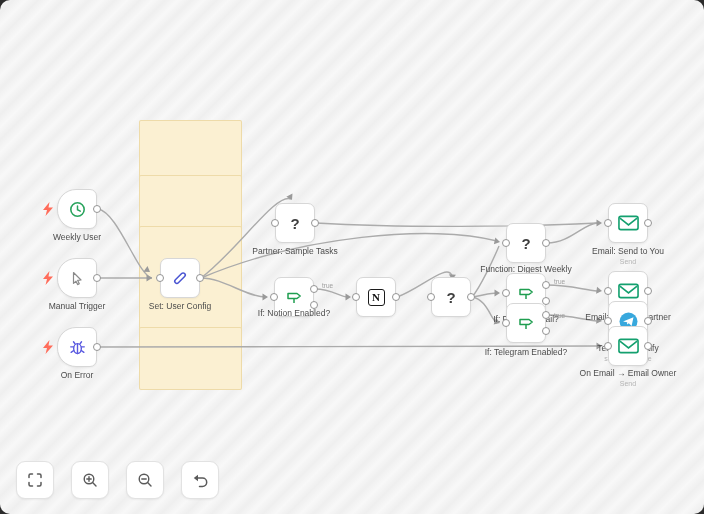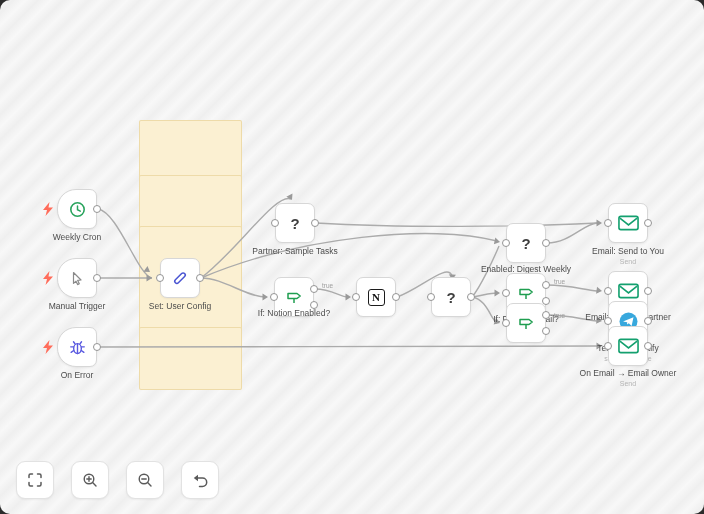--- a/index.html
+++ b/index.html
@@ -79,21 +79,21 @@
       <polygon points="7.5,0 1,8 5,8 3.5,14 11,5.5 6.5,5.5" fill="#ff6c5a"></polygon>
     </svg>
 
   <div class="node trigger" style="left:57px;top:189px">
     <svg width="17" height="17" viewBox="0 0 16 16">
       <circle cx="8" cy="8" r="6.3" stroke="#2aa45e" stroke-width="1.5" fill="none"></circle>
       <path d="M8,4.6 V8.2 L10.6,9.6" stroke="#2aa45e" stroke-width="1.4" fill="none" stroke-linecap="round"></path>
     </svg>
     <span class="port out"></span>
   </div>
-  <div class="nlabel" style="left:2px;top:232px">Weekly Cron</div>
+  <div class="nlabel" style="left:2px;top:232px">Weekly User</div>
 
   <div class="node trigger" style="left:57px;top:258px">
     <svg width="16" height="16" viewBox="0 0 16 16">
       <path d="M4.5,2.5 L12,10 L8.6,10.3 L10.3,13.8 L8.6,14.6 L7,11.2 L4.5,13.4 Z" stroke="#8a8a8a" stroke-width="1.2" fill="none" stroke-linejoin="round"></path>
     </svg>
     <span class="port out"></span>
   </div>
   <div class="nlabel" style="left:2px;top:301px">Manual Trigger</div>
 
   <div class="node trigger" style="left:57px;top:327px">
@@ -162,21 +162,21 @@
   <div class="nlabel" style="left:553px;top:246px">
     <span>Email: Send to You</span>
     <span class="nsub">Send</span>
   </div>
 
   <div class="node" style="left:506px;top:223px">
     <span class="qm">?</span>
     <span class="port in"></span>
     <span class="port out"></span>
   </div>
-  <div class="nlabel" style="left:451px;top:264px">Enabled: Digest Weekly</div>
+  <div class="nlabel" style="left:451px;top:264px">Function: Digest Weekly</div>
 
   <div class="node" style="left:506px;top:273px">
     <svg width="18" height="18" viewBox="0 0 18 18">
       <g stroke="#1f9e50" stroke-width="1.5" fill="none" stroke-linejoin="round">
         <path d="M3,5.5 H12 L15.2,8 L12,10.5 H3 Z"></path>
           <path d="M9,10.5 V15"></path>
       </g>
     </svg>
     <span class="port in"></span>
     <span class="port outa"></span>
@@ -190,20 +190,21 @@
       <g stroke="#1f9e50" stroke-width="1.5" fill="none" stroke-linejoin="round">
         <path d="M3,5.5 H12 L15.2,8 L12,10.5 H3 Z"></path>
           <path d="M9,10.5 V15"></path>
       </g>
     </svg>
     <span class="port in"></span>
     <span class="port outa"></span>
     <span class="port outb"></span>
   </div>
   <div class="plabel" style="left:554px;top:312px">true</div>
+  <div class="nlabel" style="left:451px;top:347px">If: Telegram Enabled?</div>
 
   <div class="node" style="left:608px;top:271px">
     <svg width="21" height="16" viewBox="0 0 22 16">
       <rect x="1" y="1" width="20" height="14" rx="2" stroke="#14a06f" stroke-width="1.7" fill="none"></rect>
       <path d="M2,3 L11,10 L20,3" stroke="#14a06f" stroke-width="1.7" fill="none"></path>
     </svg>
     <span class="port in"></span>
     <span class="port out"></span>
   </div>
   <div class="nlabel" style="left:553px;top:312px">Email: Send to Partner</div>

